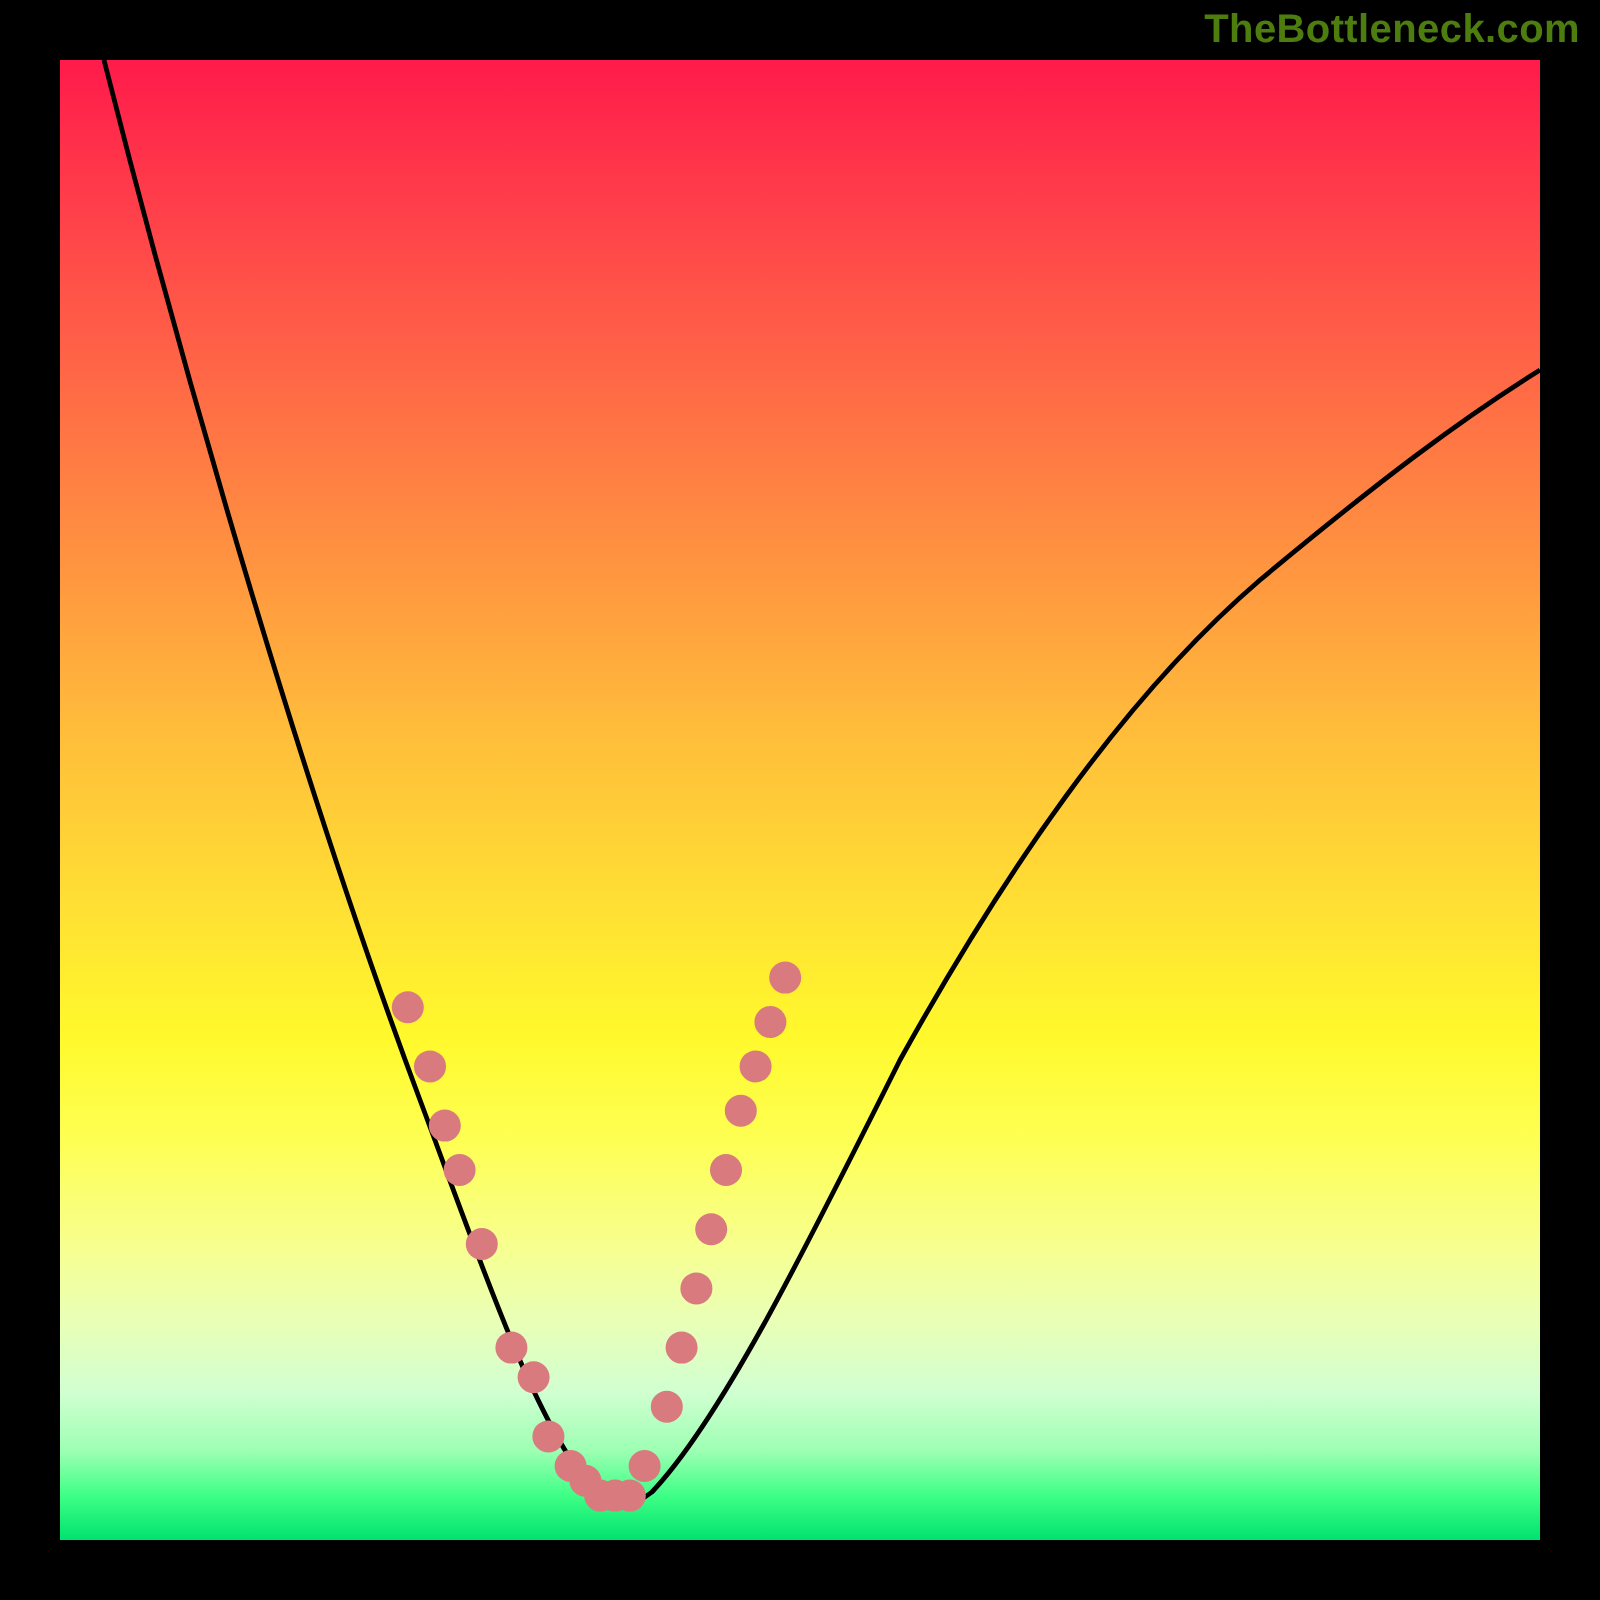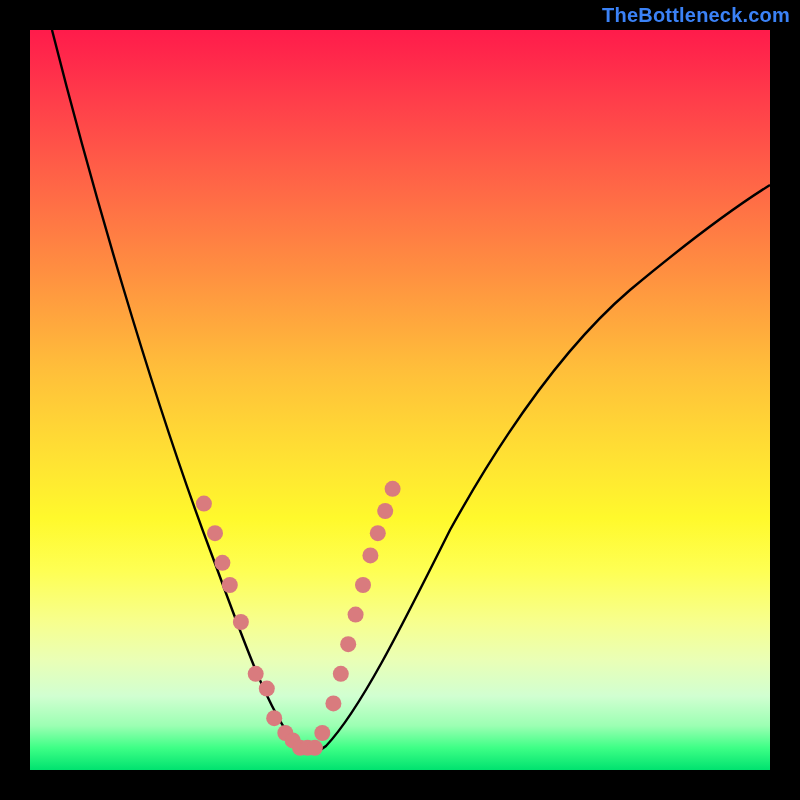--- a/index.html
+++ b/index.html
@@ -36,21 +36,21 @@
       #eaffb5 85%,
       #d1ffd1 90%,
       #9cffb3 94%,
       #3eff86 97%,
       #00e26f 100%);
   }
   .watermark {
     position: absolute;
     top: 4px;
     right: 10px;
-    color: #3b82f6;
+    color: #4d7c0f;
     font-size: 20px;
     font-weight: 600;
     letter-spacing: 0.2px;
     user-select: none;
   }
   svg.curve {
     position: absolute;
     left: 0; top: 0;
     width: 740px;
     height: 740px;

